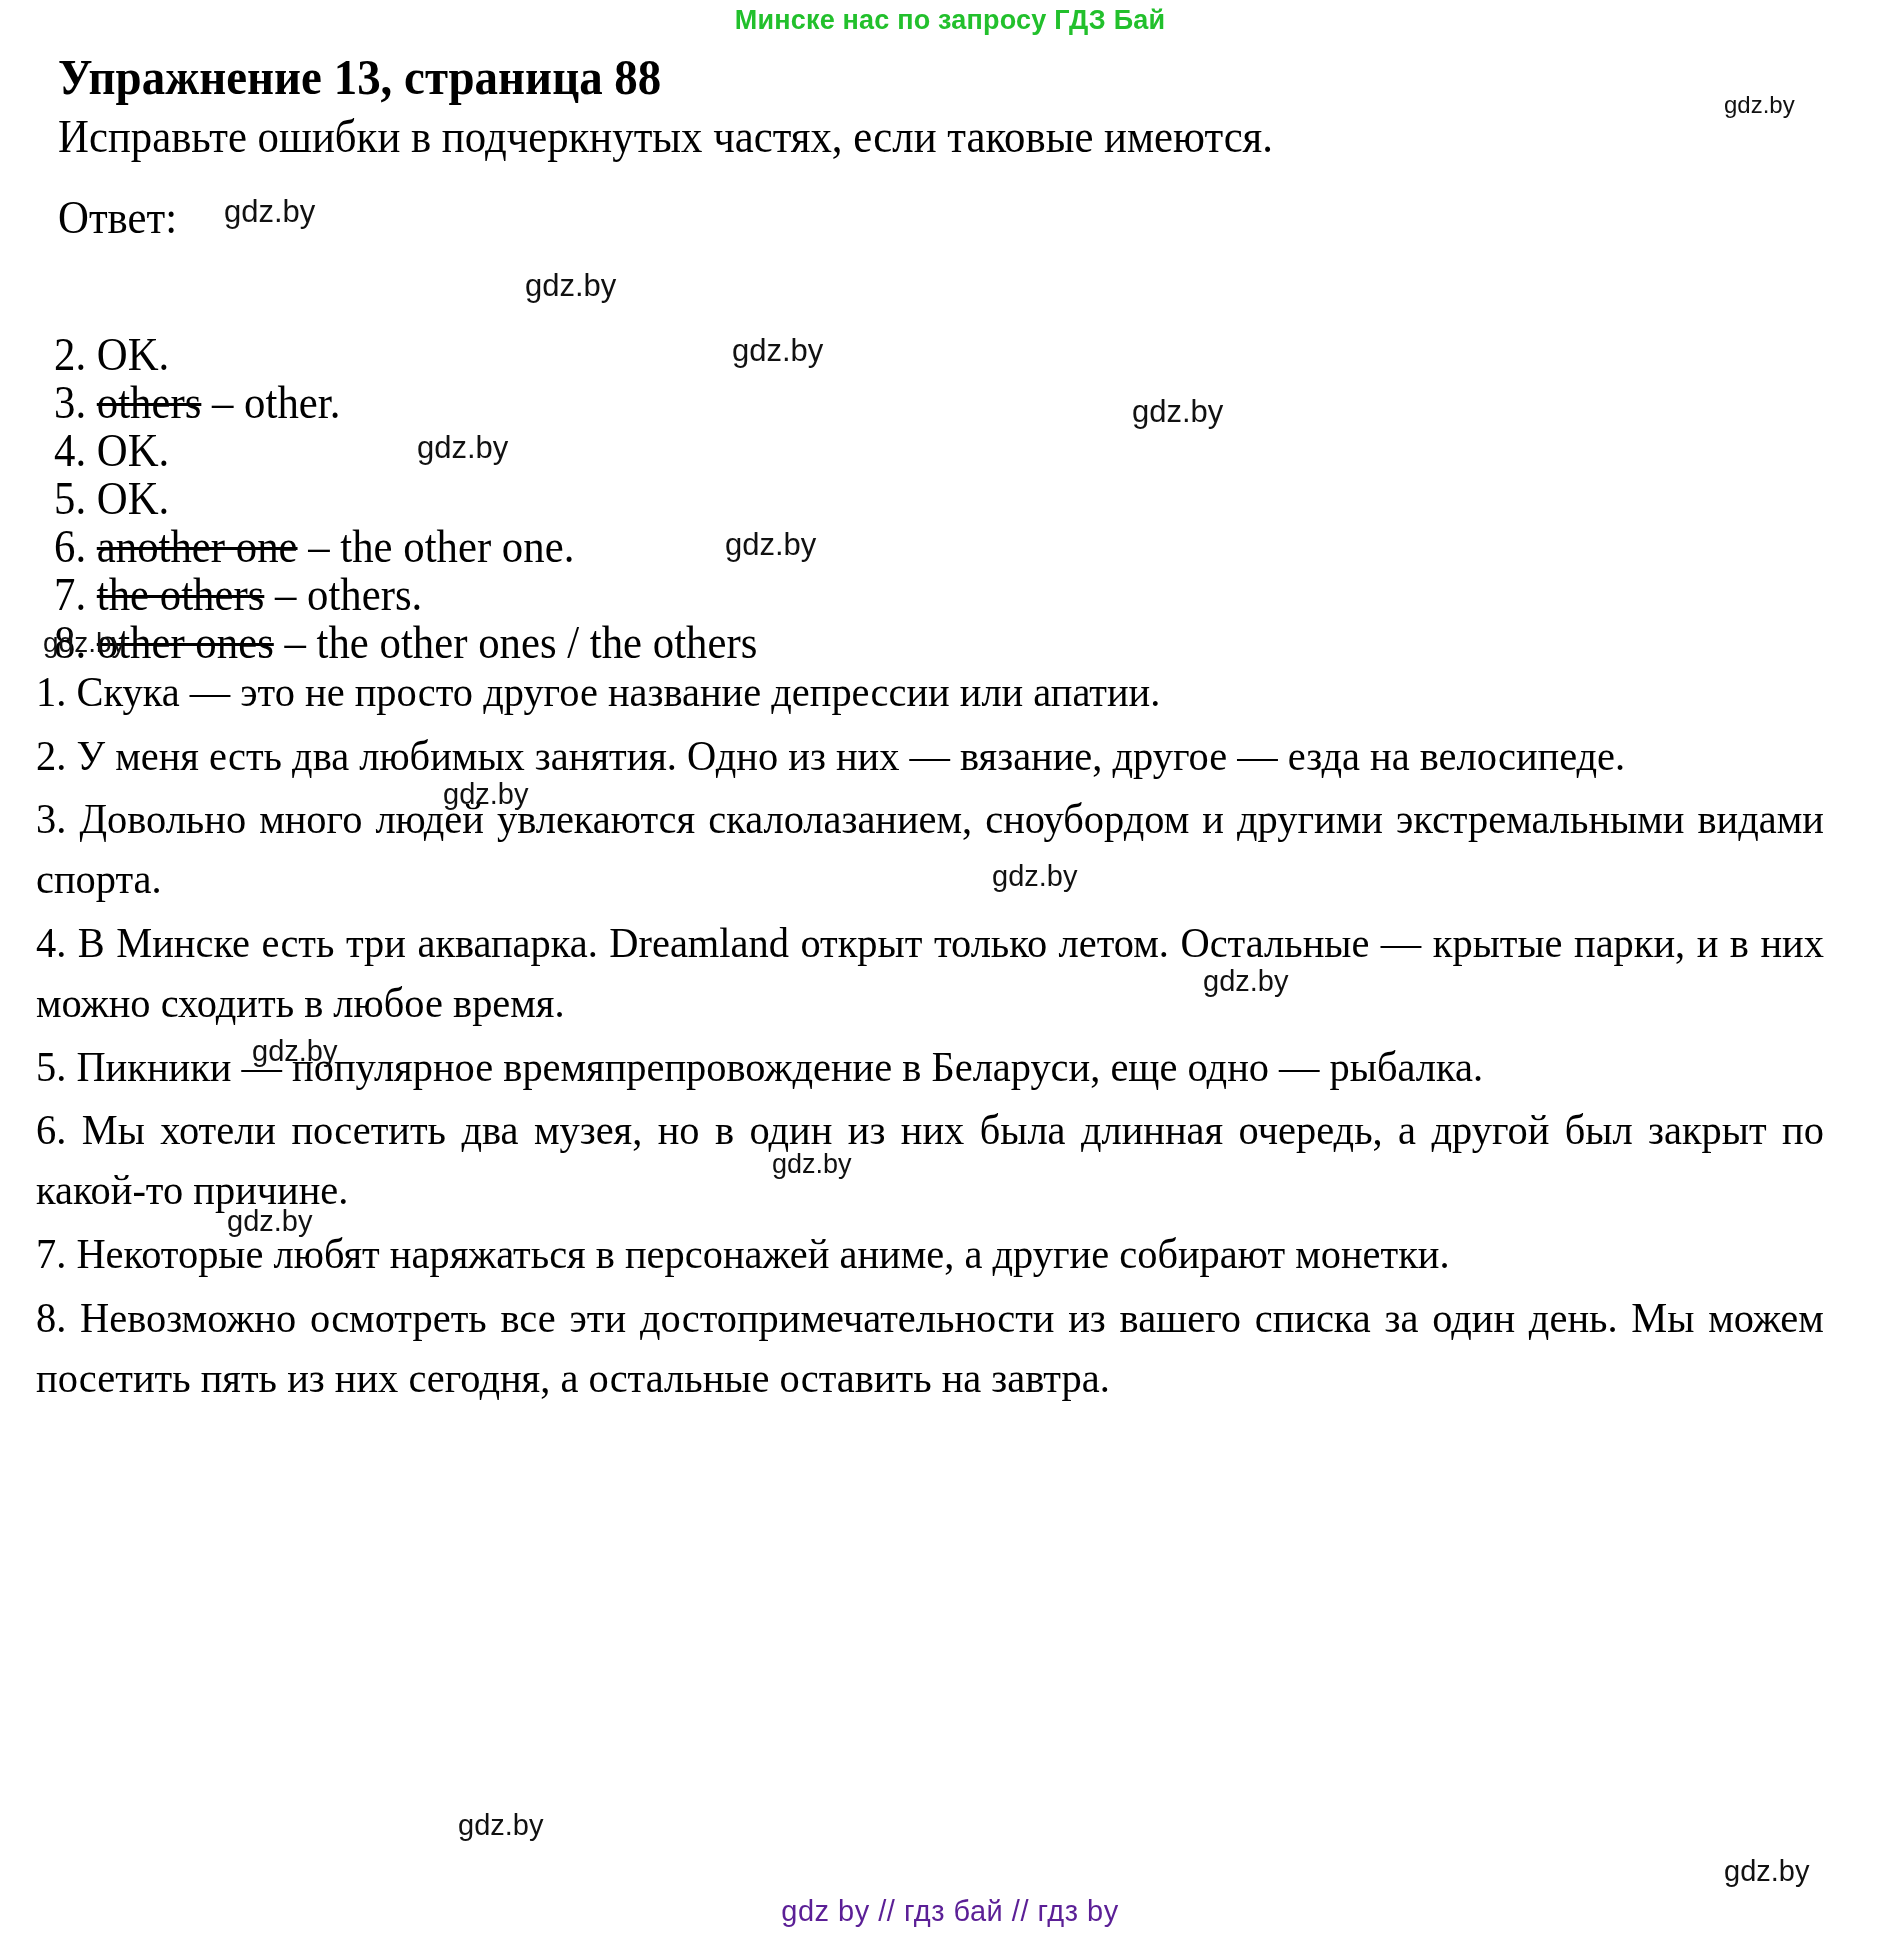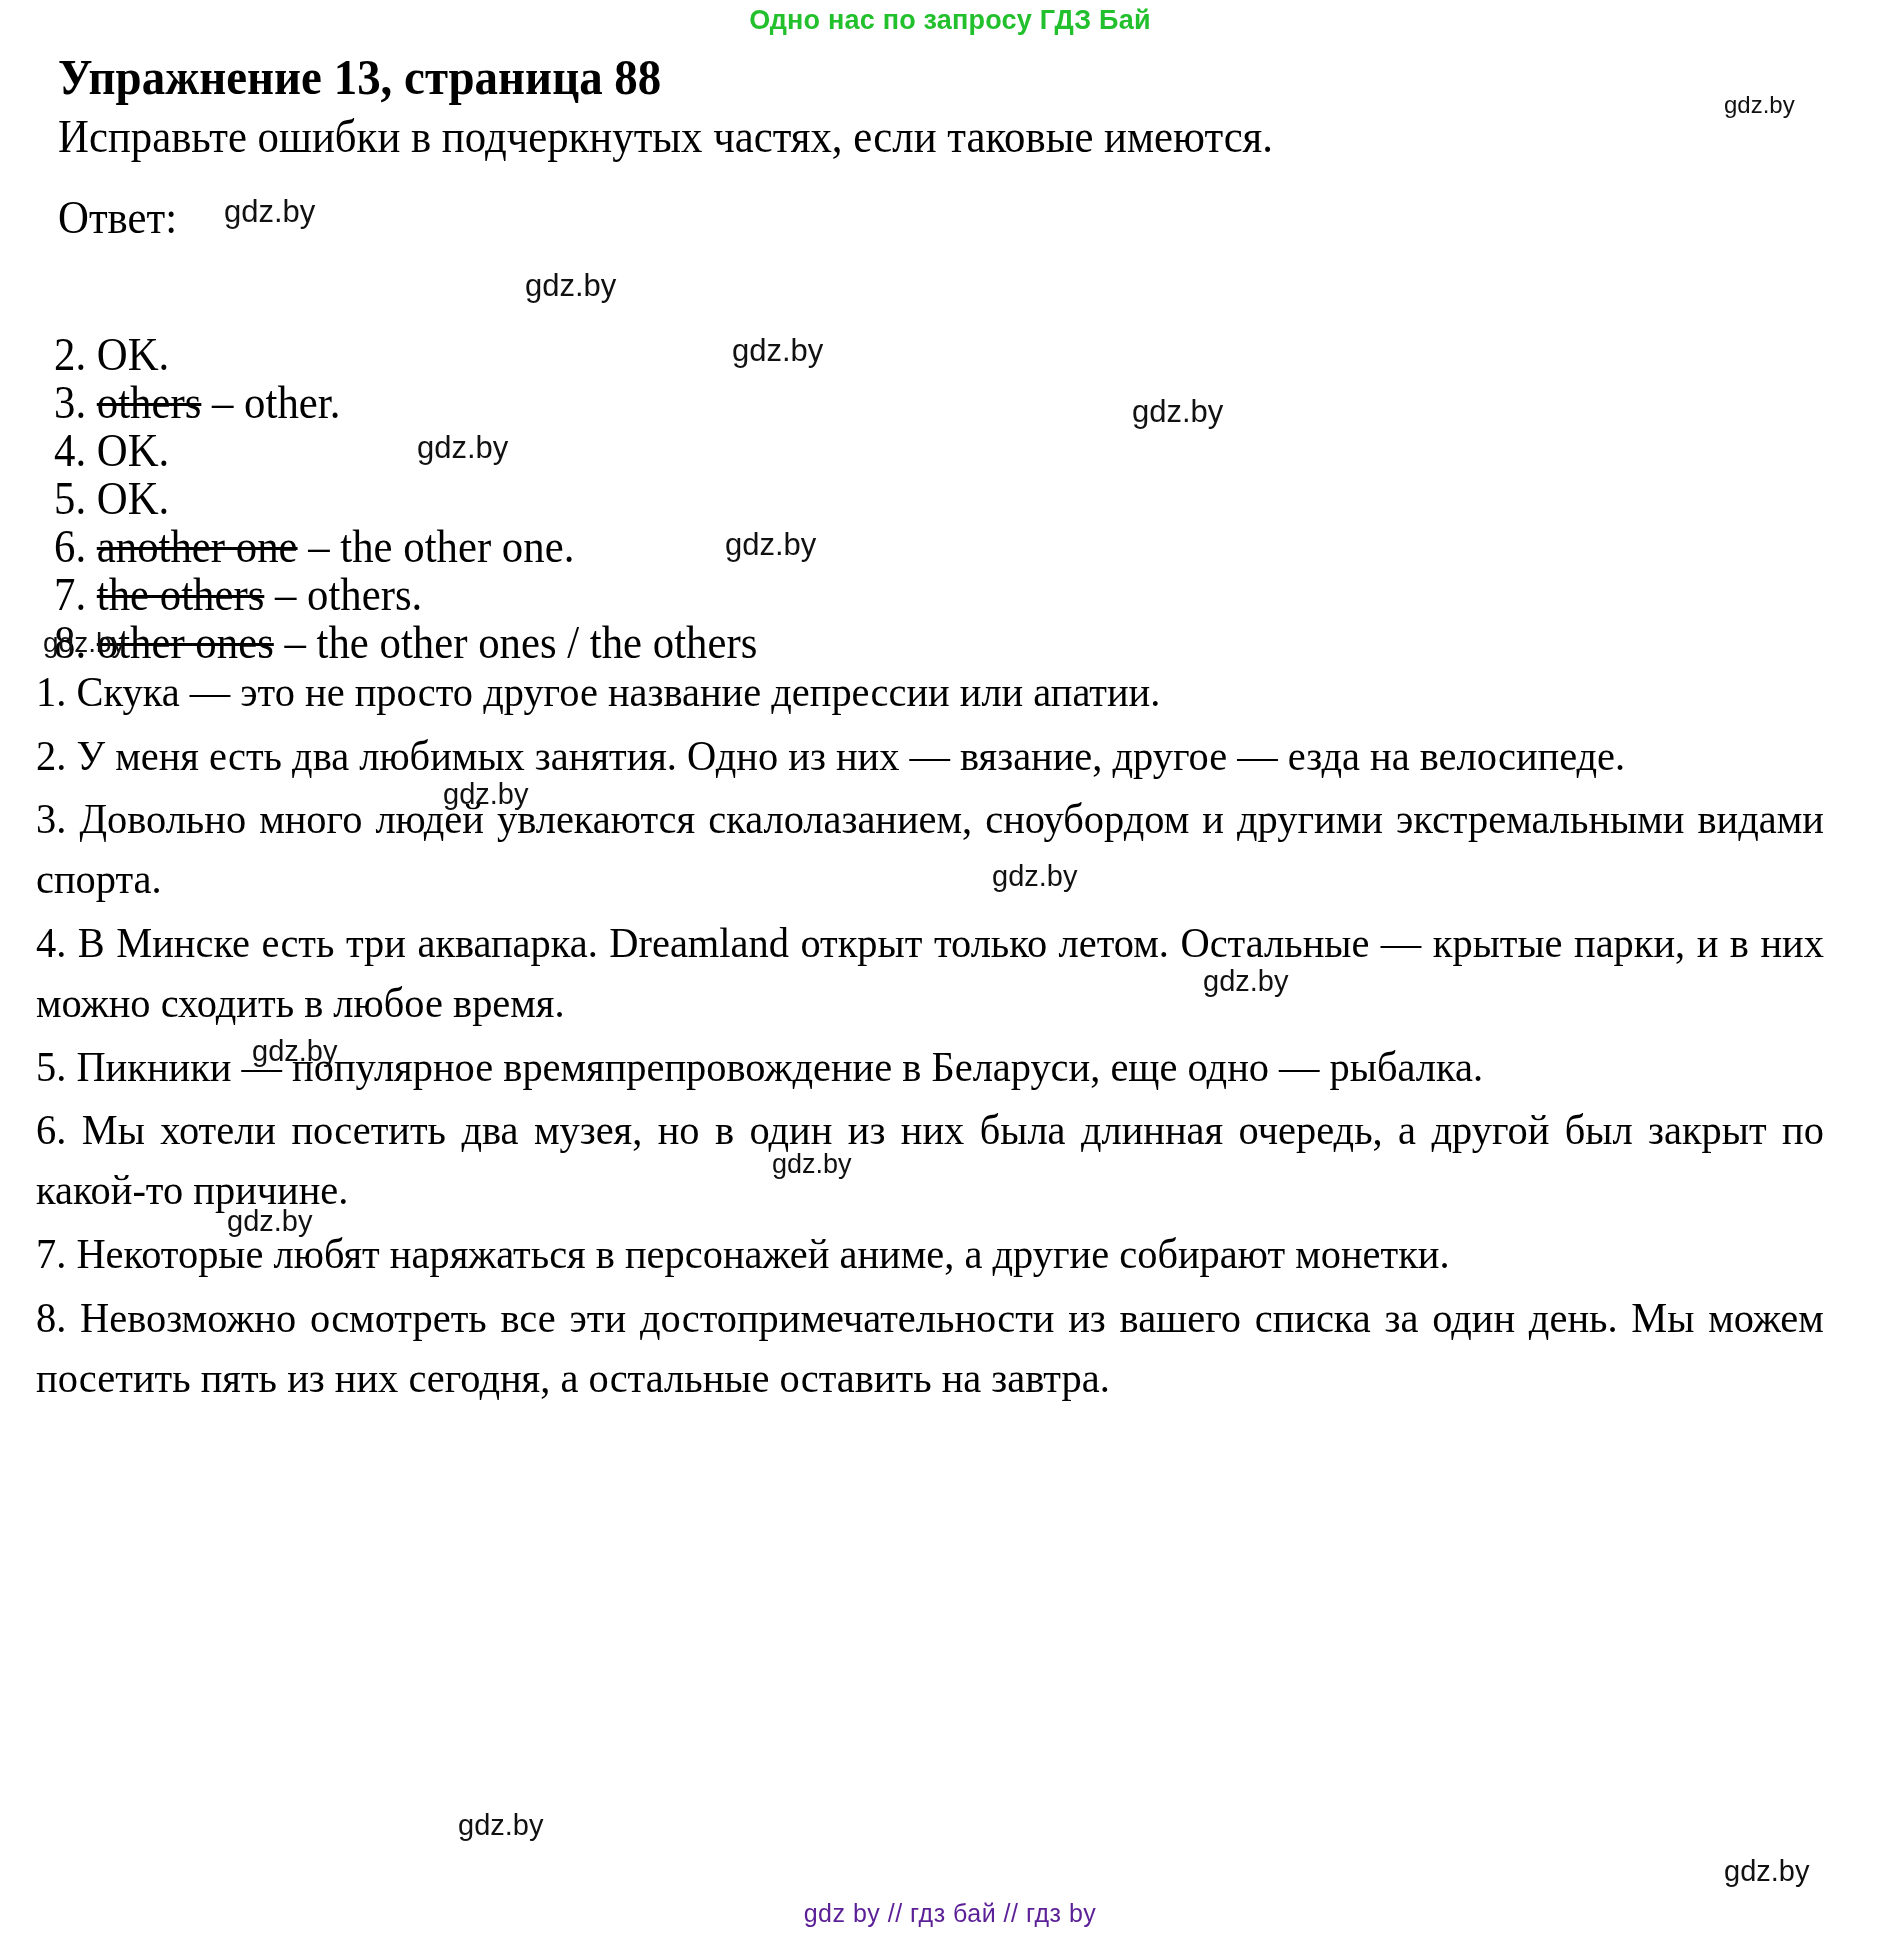--- a/index.html
+++ b/index.html
@@ -123,31 +123,31 @@
   }
 
   
   .footer {
     position: absolute;
     left: 0;
     bottom: 5.6px;
     width: 100%;
     text-align: center;
     font-family: "Liberation Sans", sans-serif;
-    font-size: 25px;
+    font-size: 29px;
     color: #5b1f96;
     letter-spacing: 0.5px;
   }
 </style>
 </head>
 <body>
 
 <div class="page">
 
-  <div class="top-banner">Одно нас по запросу ГДЗ Бай</div>
+  <div class="top-banner">Минске нас по запросу ГДЗ Бай</div>
 
   <div class="title">Упражнение 13, страница 88</div>
 
   <div class="subtitle">Исправьте ошибки в подчеркнутых частях, если таковые имеются.</div>
 
   <div class="answer-label">Ответ:</div>
 
   <div class="eng-list">
       <div class="eng-item"><span class="num">2.</span> <span>OK.</span></div>
       <div class="eng-item"><span class="num">3.</span> <span class="strike">others</span> <span>– other.</span></div>

